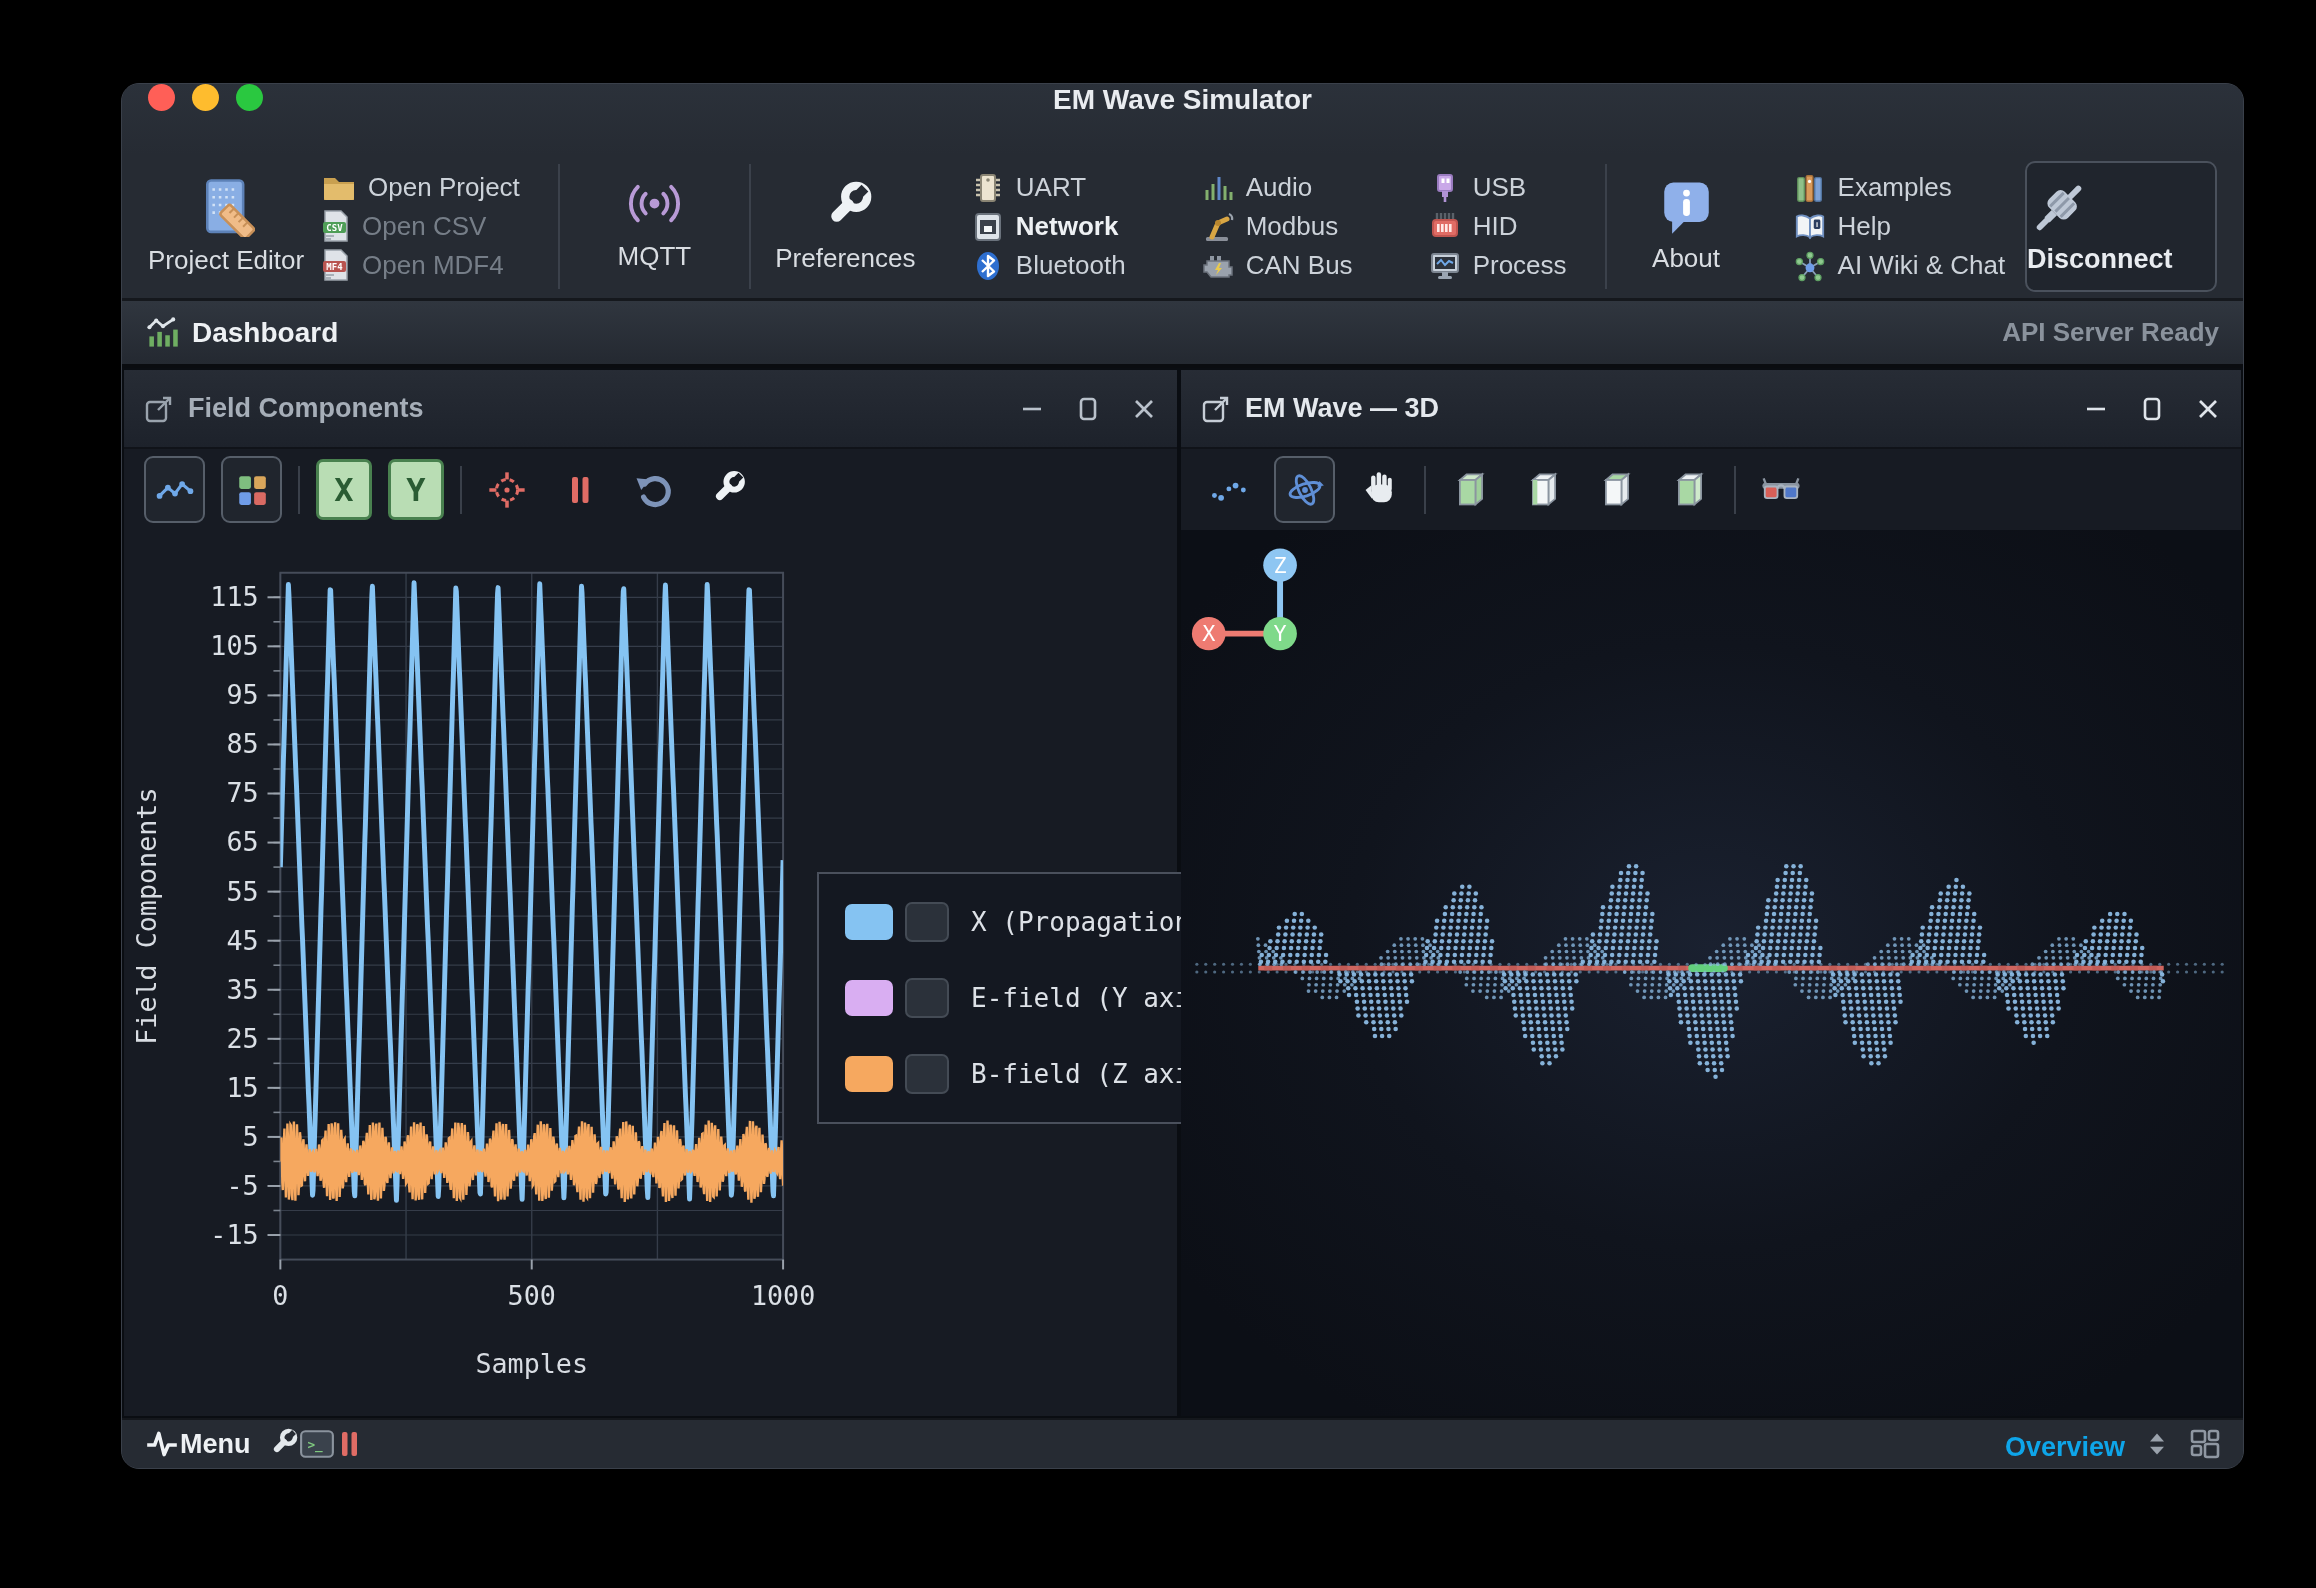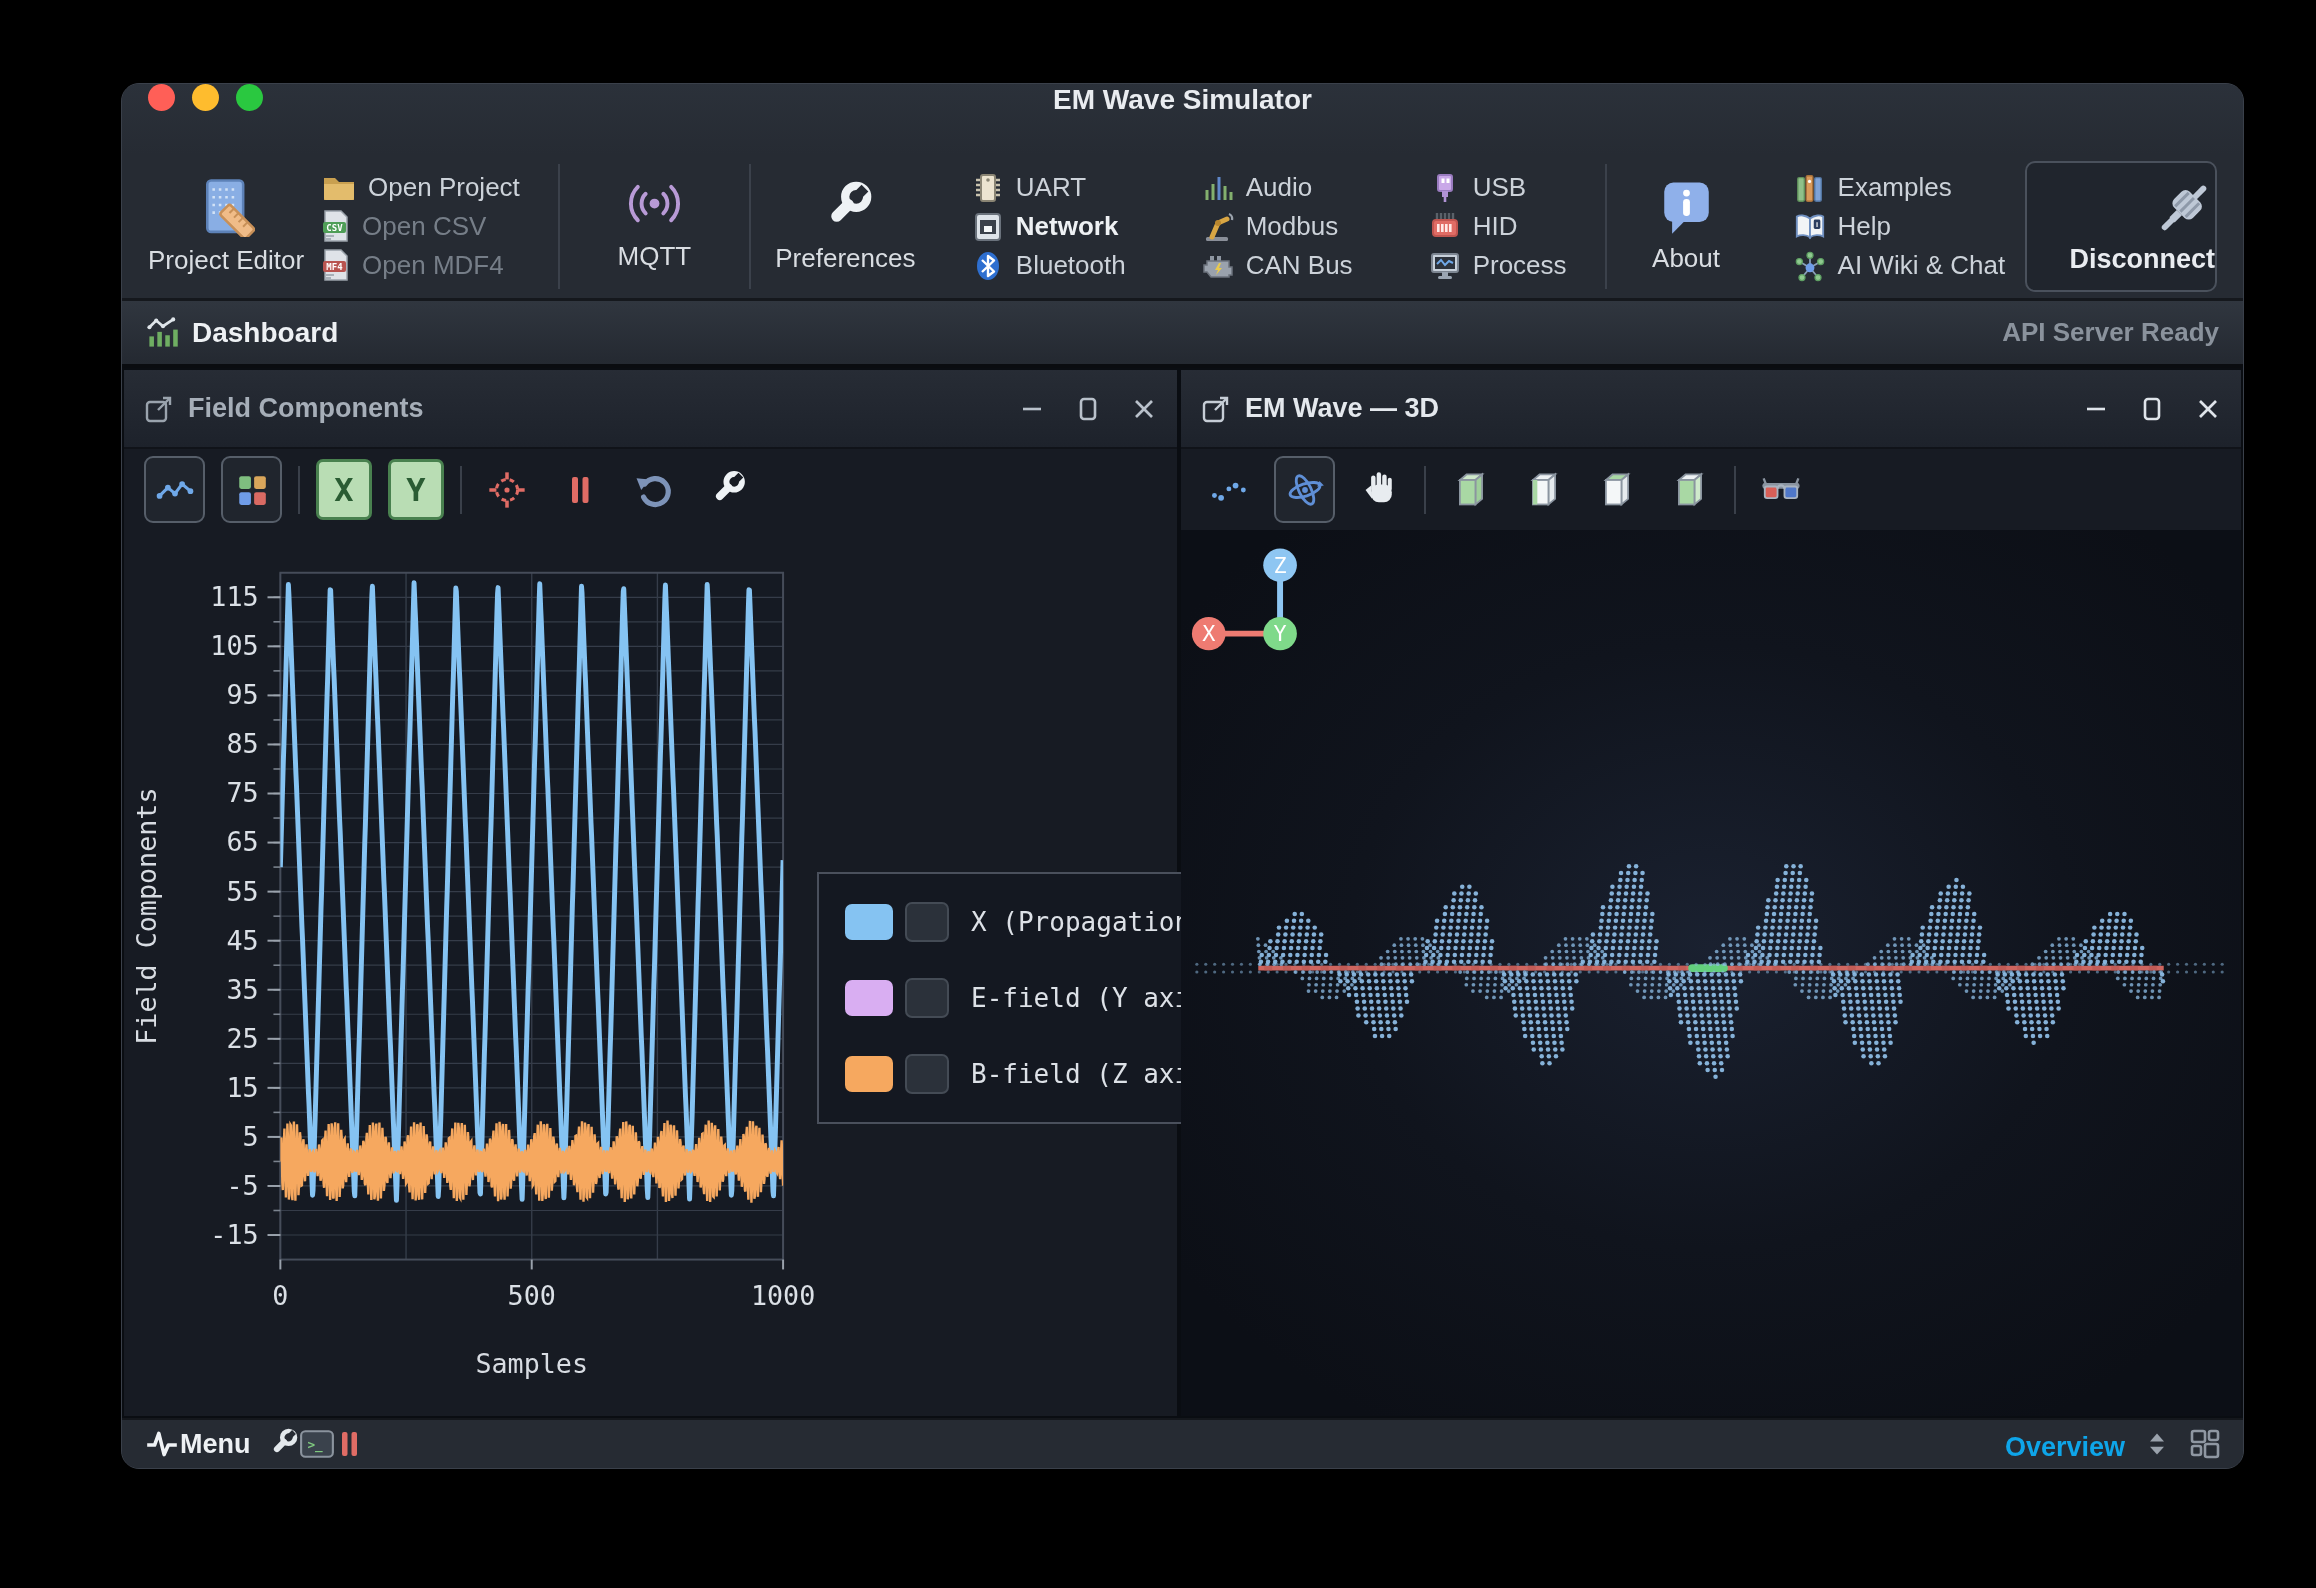--- a/index.html
+++ b/index.html
@@ -12,21 +12,21 @@
   .title{position:absolute;left:0;right:0;text-align:center;font-weight:bold;font-size:28px;color:#e9ecf0;}
   
   .toolbar{height:143px;flex:0 0 auto;display:flex;align-items:center;padding:0 26px;border-bottom:3px solid #15181d;}
   .tbig{display:flex;flex-direction:column;align-items:center;justify-content:center;gap:8px;min-width:149px;}
   .tbig .lbl{font-size:26px;color:#d9dde2;}
   .stack{display:flex;flex-direction:column;justify-content:center;gap:7px;margin:0 18px;}
   .srow{display:flex;align-items:center;gap:12px;font-size:26px;color:#ccd2d9;white-space:nowrap;}
   .srow.dis{color:#767e88;}
   .srow.bold{font-weight:bold;color:#eef1f4;}
   .vsep{width:2px;height:125px;background:#3b414b;margin:0 20px;flex:0 0 auto;}
-  .disconnect{margin-left:auto;width:188px;height:127px;border:2px solid #4a515c;border-radius:10px;background:#20252d;display:flex;flex-direction:column;align-items:flex-end;justify-content:center;gap:6px;}
+  .disconnect{margin-left:auto;width:188px;height:127px;border:2px solid #4a515c;border-radius:10px;background:#20252d;display:flex;flex-direction:column;align-items:flex-start;justify-content:center;gap:6px;}
   .disconnect .lbl{font-size:27px;font-weight:bold;color:#e9ecf0;}
   
   .dashbar{height:63px;flex:0 0 auto;display:flex;align-items:center;padding:0 24px;background:linear-gradient(#30363f,#242931);border-bottom:4px solid #0a0c10;}
   .dashbar .dtitle{font-size:28px;font-weight:bold;color:#eef1f4;margin-left:12px;}
   .dashbar .dstatus{margin-left:auto;font-size:26px;font-weight:bold;color:#8a929c;}
   
   .main{flex:1 1 auto;background:#0a0d12;display:flex;gap:4px;padding:2px;min-height:0;}
   .panel{background:#171b23;display:flex;flex-direction:column;min-width:0;}
   .panel.left{width:1053px;flex:0 0 auto;}
   .panel.right{flex:1 1 auto;}

